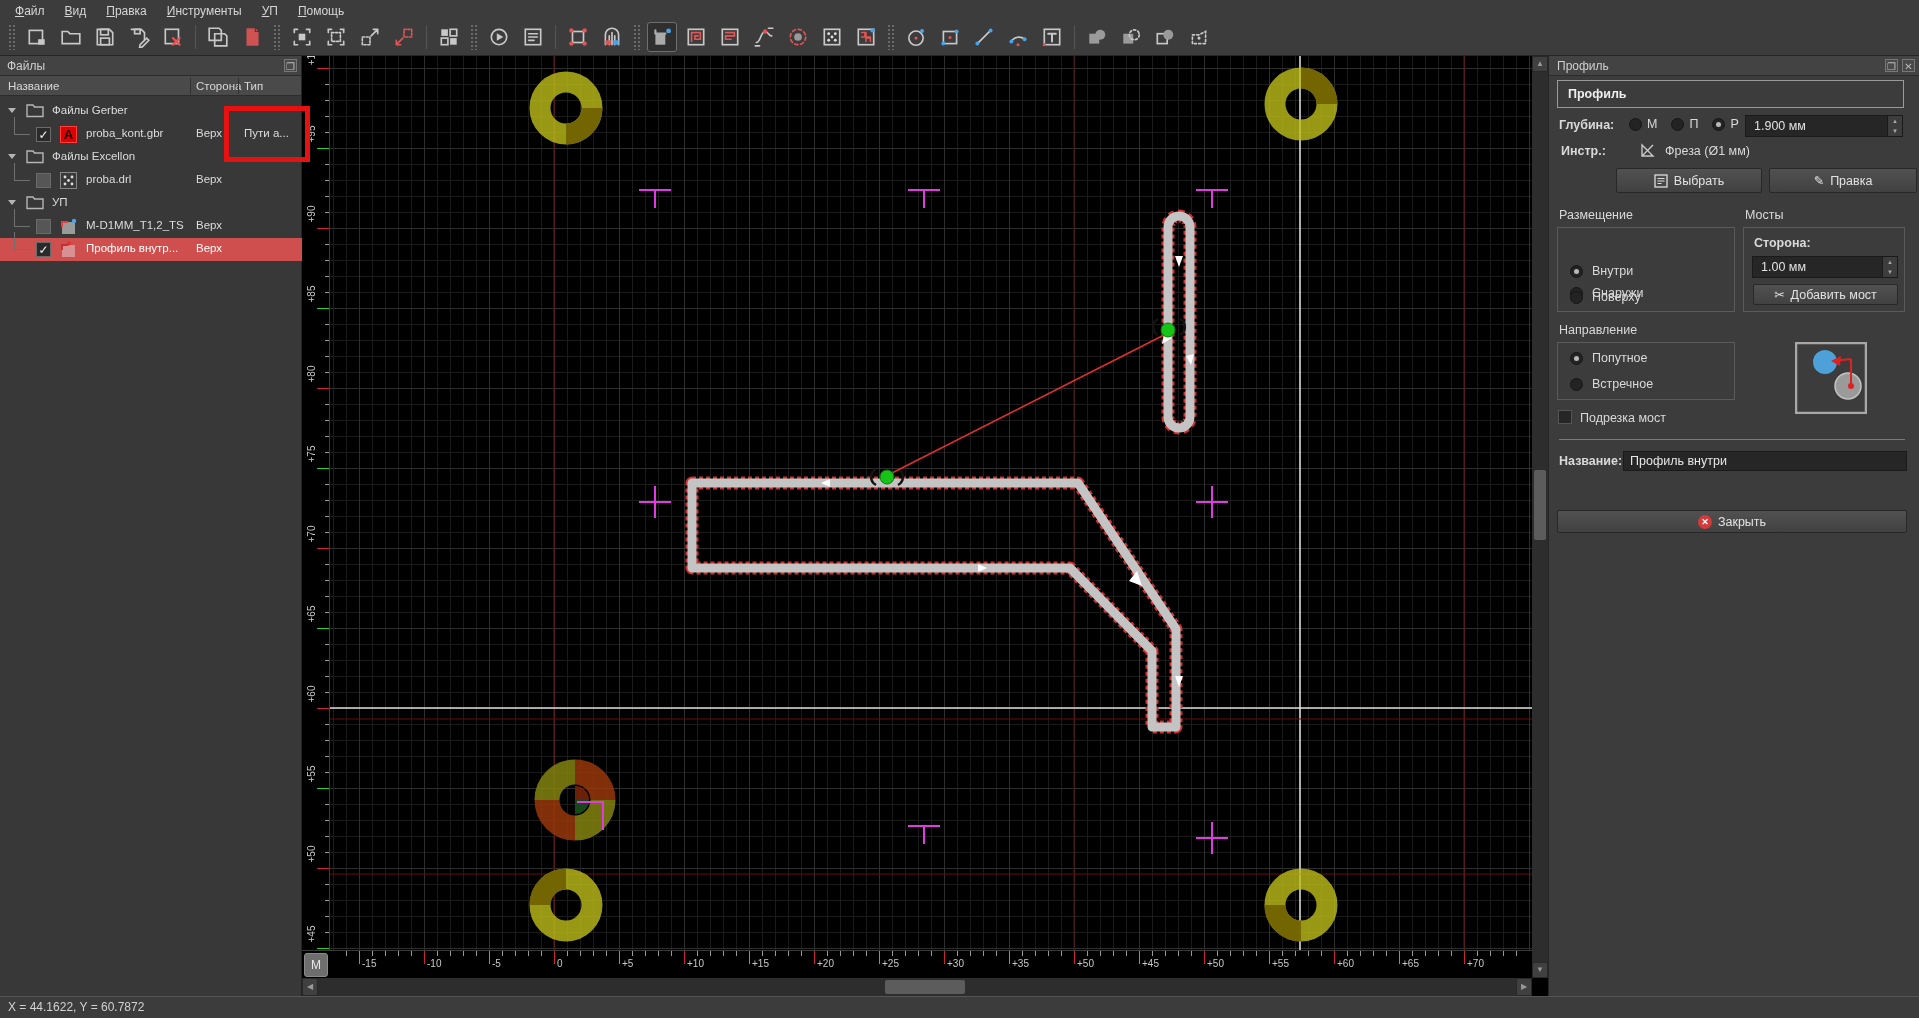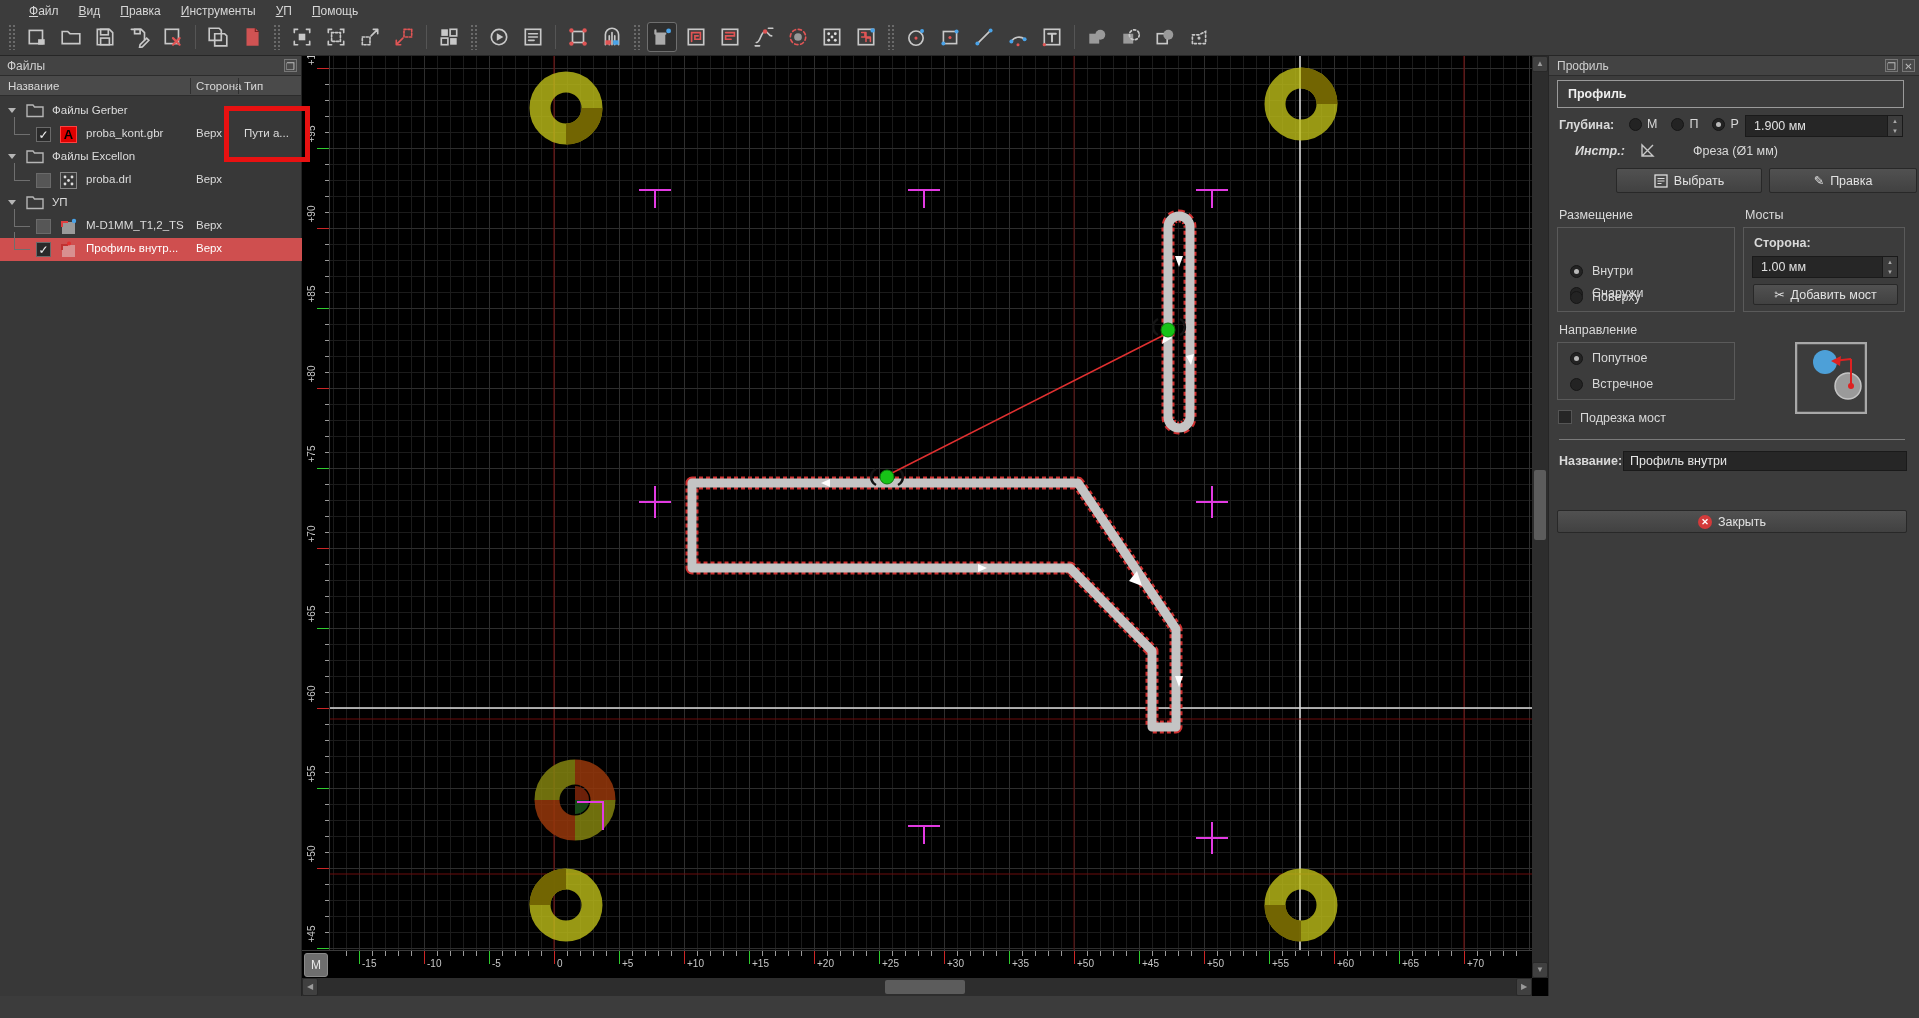--- a/index.html
+++ b/index.html
@@ -2,21 +2,21 @@
 <html><head>
 <meta charset="utf-8">
 <style>
   * { margin:0; padding:0; box-sizing:border-box; }
   html,body { width:1919px; height:1018px; overflow:hidden; background:#2b2b2b;
     font-family:"Liberation Sans", sans-serif; }
   .app { position:relative; width:1919px; height:1018px; background:#3c3c3c; }
 
   
   .menubar { position:absolute; left:0; top:0; width:1919px; height:22px; background:#3c3c3c;
-    border-bottom:1px solid #2e2e2e; display:flex; align-items:center; padding-left:20px; gap:2px; }
+    border-bottom:1px solid #2e2e2e; display:flex; align-items:center; padding-left:6px; gap:2px; }
   .menu-item { display:inline-block; color:#d6d6d6; font-size:12px; padding:1px 9px; cursor:default; }
   .menu-item::first-letter { text-decoration:underline; }
 
   
   .toolbar { position:absolute; left:0; top:18px; width:1919px; height:38px; background:#3c3c3c;
     border-bottom:1px solid #262626; display:flex; align-items:center; padding-left:4px; }
   .tb-icon { width:30px; height:30px; display:flex; align-items:center; justify-content:center;
     border-radius:3px; margin:0 2px; }
   .tb-icon.pressed { background:#2f2f2f; border:1px solid #6f6f6f; }
   .tb-grip { width:8px; height:26px; margin:0 4px;
@@ -765,27 +765,27 @@
         <span style="display: flex; align-items: center; gap: 5px;">
           <span class="radio on"></span>
           <span>Р</span>
         </span>
       </span>
     <div class="spin" style="left:196px; top:59px; width:158px; height:22px;">
       <span>1.900 мм</span>
       <span class="arrows">▲<br>▼</span>
     </div>
 
-    <span class="lbl bold" style="left:26px; top:88px;font-style:italic;">Инстр.:</span>
+    <span class="lbl bold" style="left:12px; top:88px;">Инстр.:</span>
     <span style="position:absolute; left:90px; top:85px;">
       <svg width="18" height="18" viewBox="0 0 18 18">
           <path d="M3 15 V4 l11 11 z M3 15 L14 4" fill="none" stroke="#c8c8c8" stroke-width="1.4"></path>
         </svg>
     </span>
-    <span class="lbl" style="left:116px; top:88px;margin-left:28px;">Фреза (Ø1 мм)</span>
+    <span class="lbl" style="left:116px; top:88px;">Фреза (Ø1 мм)</span>
 
     <button class="btn" style="left:67px; top:112px; width:146px; height:25px;">
       <svg width="14" height="14" viewBox="0 0 14 14">
           <rect x="1" y="1" width="12" height="12" fill="none" stroke="#ddd" stroke-width="1.3"></rect>
           <path d="M3.5 4.5 h7 M3.5 7 h7 M3.5 9.5 h4" stroke="#ddd" stroke-width="1.2"></path>
         </svg>
       <span>Выбрать</span>
     </button>
     <button class="btn" style="left:220px; top:112px; width:148px; height:25px;">
       <span>✎</span>
@@ -855,13 +855,16 @@
 
     <span class="lbl bold" style="left:10px; top:398px;">Название:</span>
     <div class="txt-input" style="left:74px; top:395px; width:284px; height:20px;">Профиль внутри</div>
 
     <button class="btn" style="left:8px; top:454px; width:350px; height:23px;">
       <span class="close-dot">✕</span>
       <span>Закрыть</span>
     </button>
   </div>
 
+  <div class="statusbar">
+    <span>X = 44.1622, Y = 60.7872</span>
+  </div>
 </div>
 
 </body></html>

